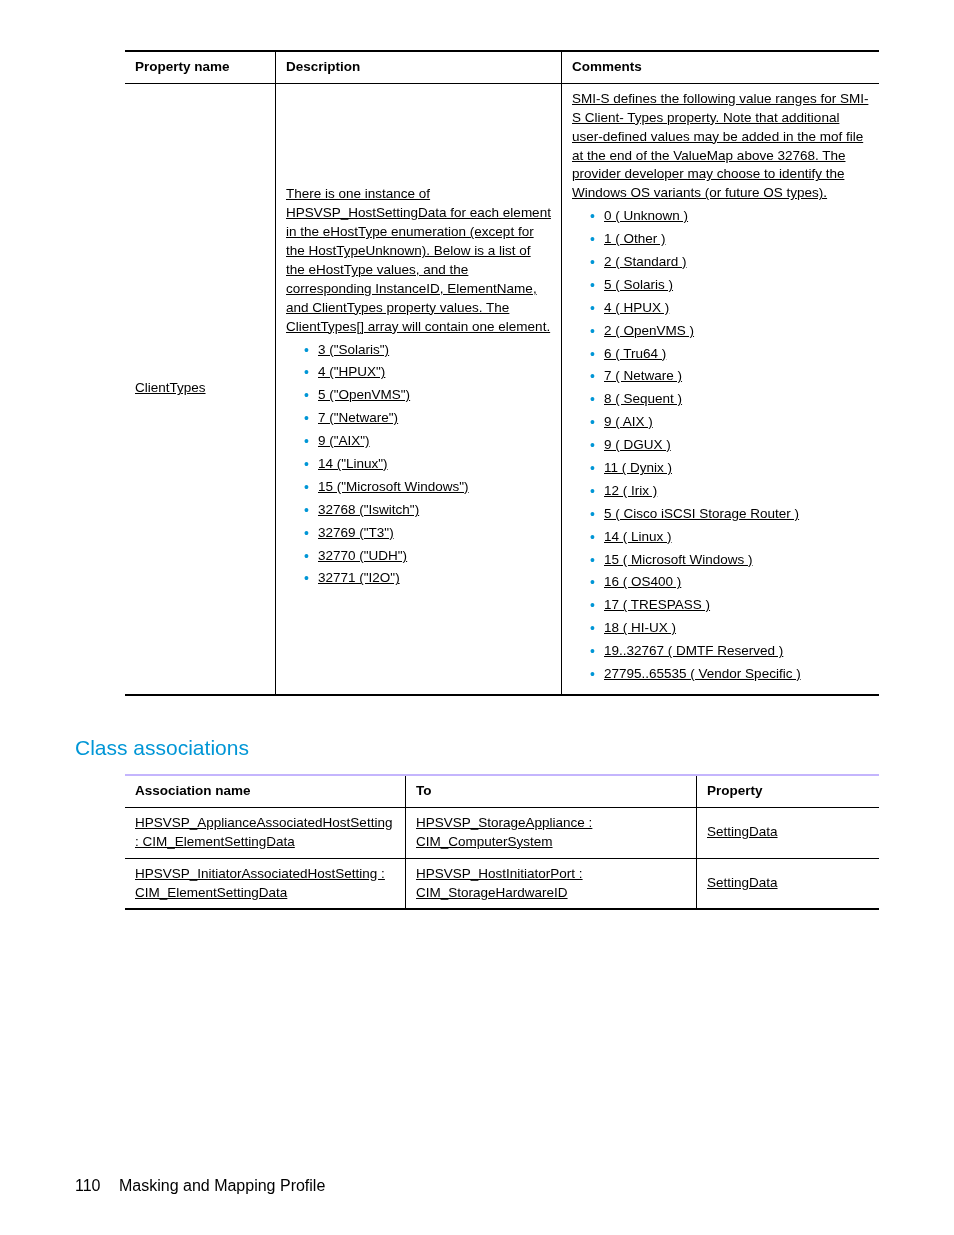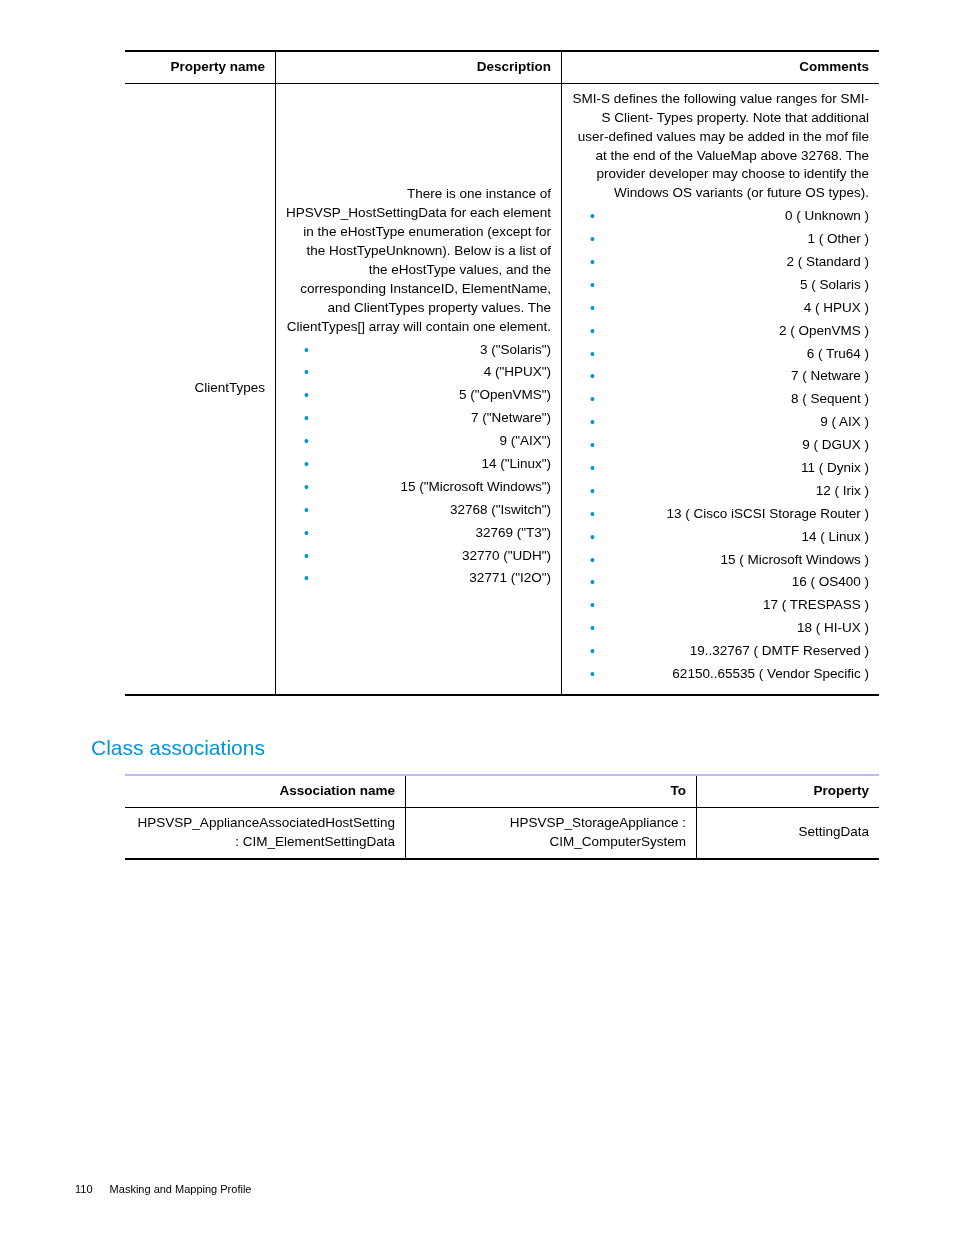--- a/index.html
+++ b/index.html
@@ -19,33 +19,34 @@
   }
   table {
     border-collapse: collapse;
     width: 100%;
   }
   table.main-table {
     margin-left: 50px;
     width: calc(100% - 50px);
   }
   th, td {
-    text-align: right;
+    text-align: left;
     vertical-align: top;
     padding: 6px 10px;
     font-size: 13.5px;
     line-height: 1.4;
   }
   th {
     font-weight: bold;
     border-bottom: 1px solid #000;
     border-top: 2px solid #000;
   }
   td {
     border-bottom: 1px solid #000;
+    text-decoration: underline;
   }
   table.main-table th:nth-child(1),
   table.main-table td:nth-child(1) { width: 130px; border-right: 1px solid #000; }
   table.main-table th:nth-child(2),
   table.main-table td:nth-child(2) { width: 265px; border-right: 1px solid #000; }
   table.main-table th:nth-child(3),
   table.main-table td:nth-child(3) { }
   table.main-table { border-top: 2px solid #000; border-bottom: 2px solid #000; border-left:0; border-right:0; }
   table.main-table th { border-top: none; }
   table.main-table tr:last-child td { border-bottom: none; }
@@ -80,27 +81,27 @@
     content: "•";
     color: #0096d6;
     position: absolute;
     left: 0;
     font-size: 14px;
   }
   h2.section {
     color: #0096d6;
     font-weight: normal;
     font-size: 21px;
-    margin: 40px 0 14px 16px;
+    margin: 40px 0 14px 0;
   }
   .footer {
     position: absolute;
     bottom: 40px;
     left: 75px;
-    font-size: 11px;
+    font-size: 16px;
     color: #000;
   }
   .footer .pn { margin-right: 14px; }
 </style>
 </head>
 <body>
 
 <div class="page">
 
   <table class="main-table">
@@ -139,28 +140,28 @@
             <li>5 ( Solaris )</li>
             <li>4 ( HPUX )</li>
             <li>2 ( OpenVMS )</li>
             <li>6 ( Tru64 )</li>
             <li>7 ( Netware )</li>
             <li>8 ( Sequent )</li>
             <li>9 ( AIX )</li>
             <li>9 ( DGUX )</li>
             <li>11 ( Dynix )</li>
             <li>12 ( Irix )</li>
-            <li>13 ( Cisco iSCSI Storage Router )</li>
+            <li>5 ( Cisco iSCSI Storage Router )</li>
             <li>14 ( Linux )</li>
             <li>15 ( Microsoft Windows )</li>
             <li>16 ( OS400 )</li>
             <li>17 ( TRESPASS )</li>
             <li>18 ( HI-UX )</li>
             <li>19..32767 ( DMTF Reserved )</li>
-            <li>62150..65535 ( Vendor Specific )</li>
+            <li>27795..65535 ( Vendor Specific )</li>
           </ul>
         </td>
       </tr>
     </tbody>
   </table>
 
   <h2 class="section">Class associations</h2>
 
   <table class="assoc-table">
     <thead>
@@ -169,20 +170,25 @@
         <th>To</th>
         <th>Property</th>
       </tr>
     </thead>
     <tbody>
       <tr>
         <td>HPSVSP_ApplianceAssociatedHostSetting : CIM_ElementSettingData</td>
         <td>HPSVSP_StorageAppliance : CIM_ComputerSystem</td>
         <td style="vertical-align: middle;">SettingData</td>
       </tr>
+      <tr>
+        <td>HPSVSP_InitiatorAssociatedHostSetting : CIM_ElementSettingData</td>
+        <td>HPSVSP_HostInitiatorPort : CIM_StorageHardwareID</td>
+        <td style="vertical-align: middle;">SettingData</td>
+      </tr>
     </tbody>
   </table>
 
   <div class="footer">
     <span class="pn">110</span>
     <span>Masking and Mapping Profile</span>
   </div>
 
 </div>
 

